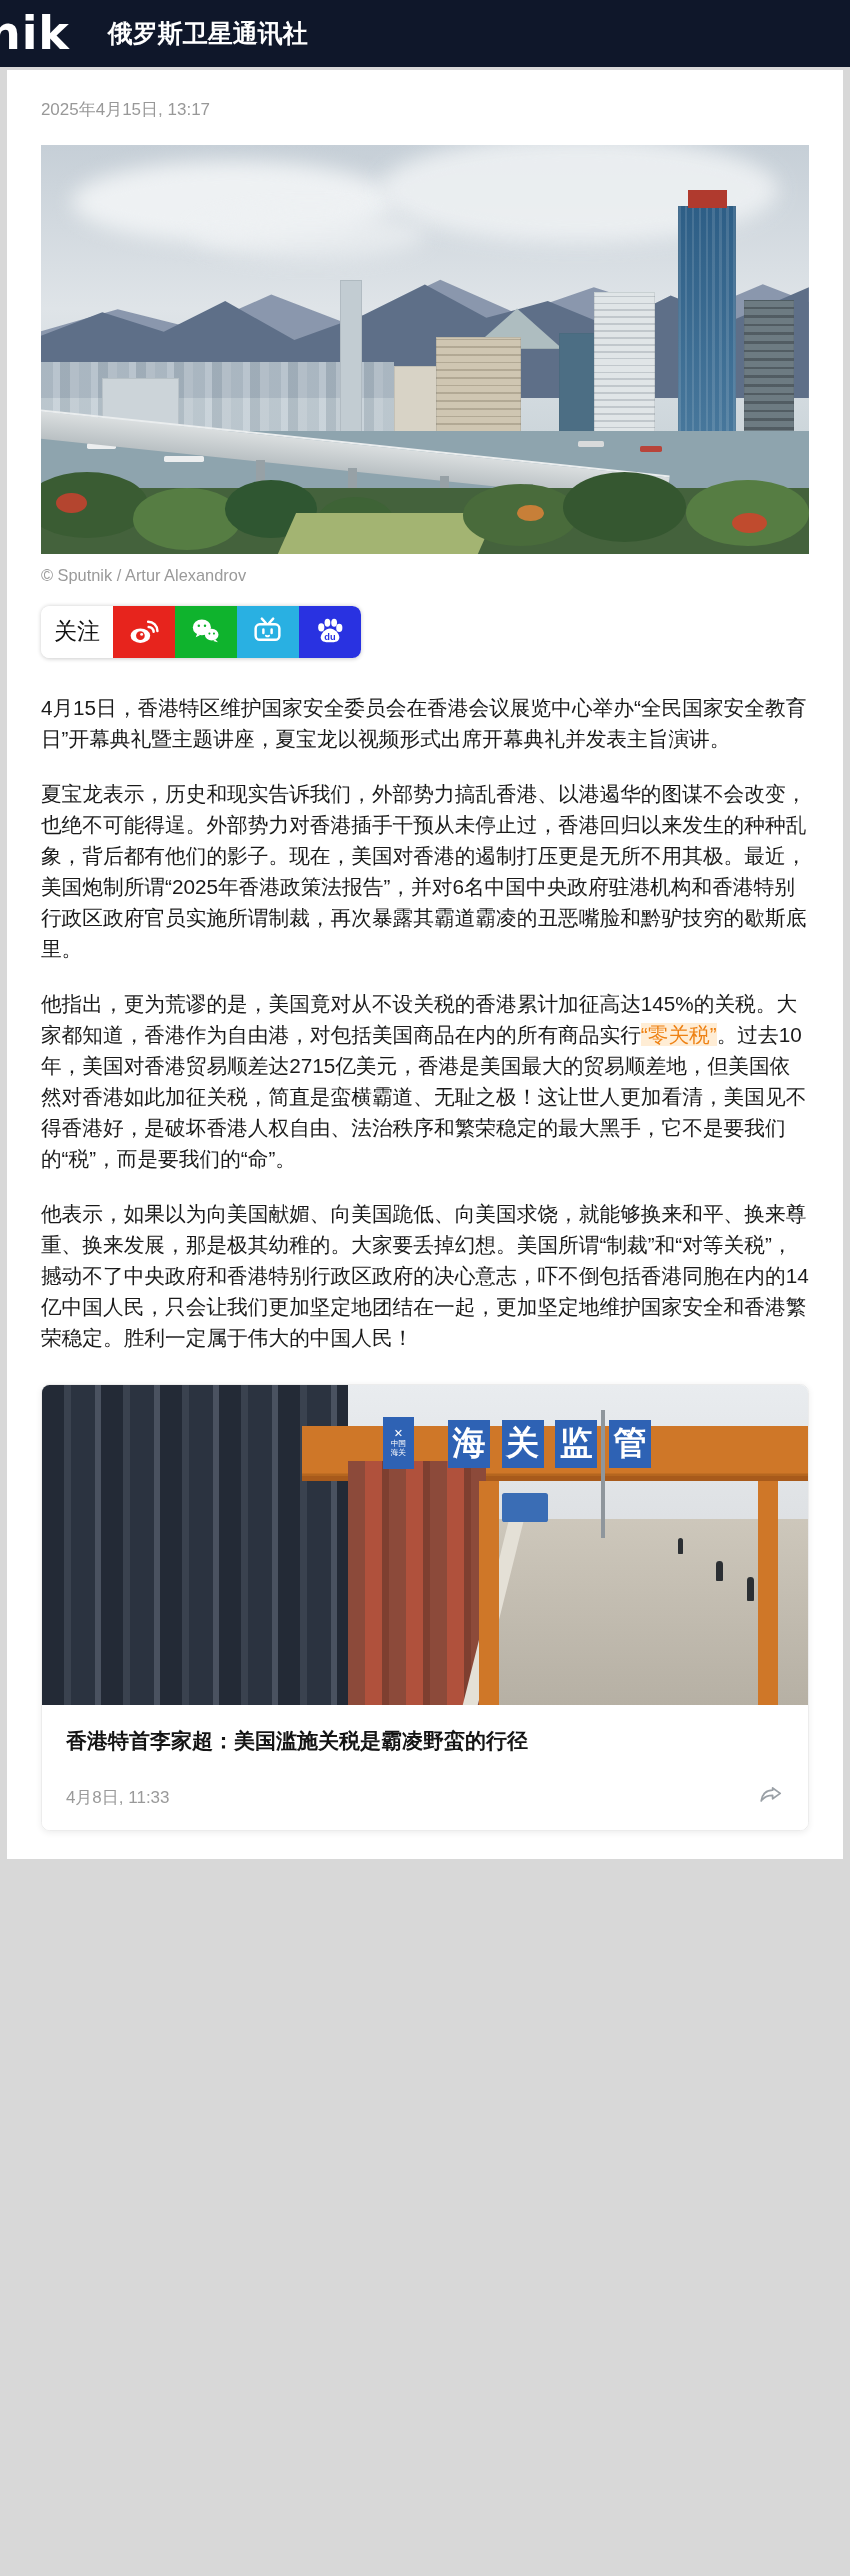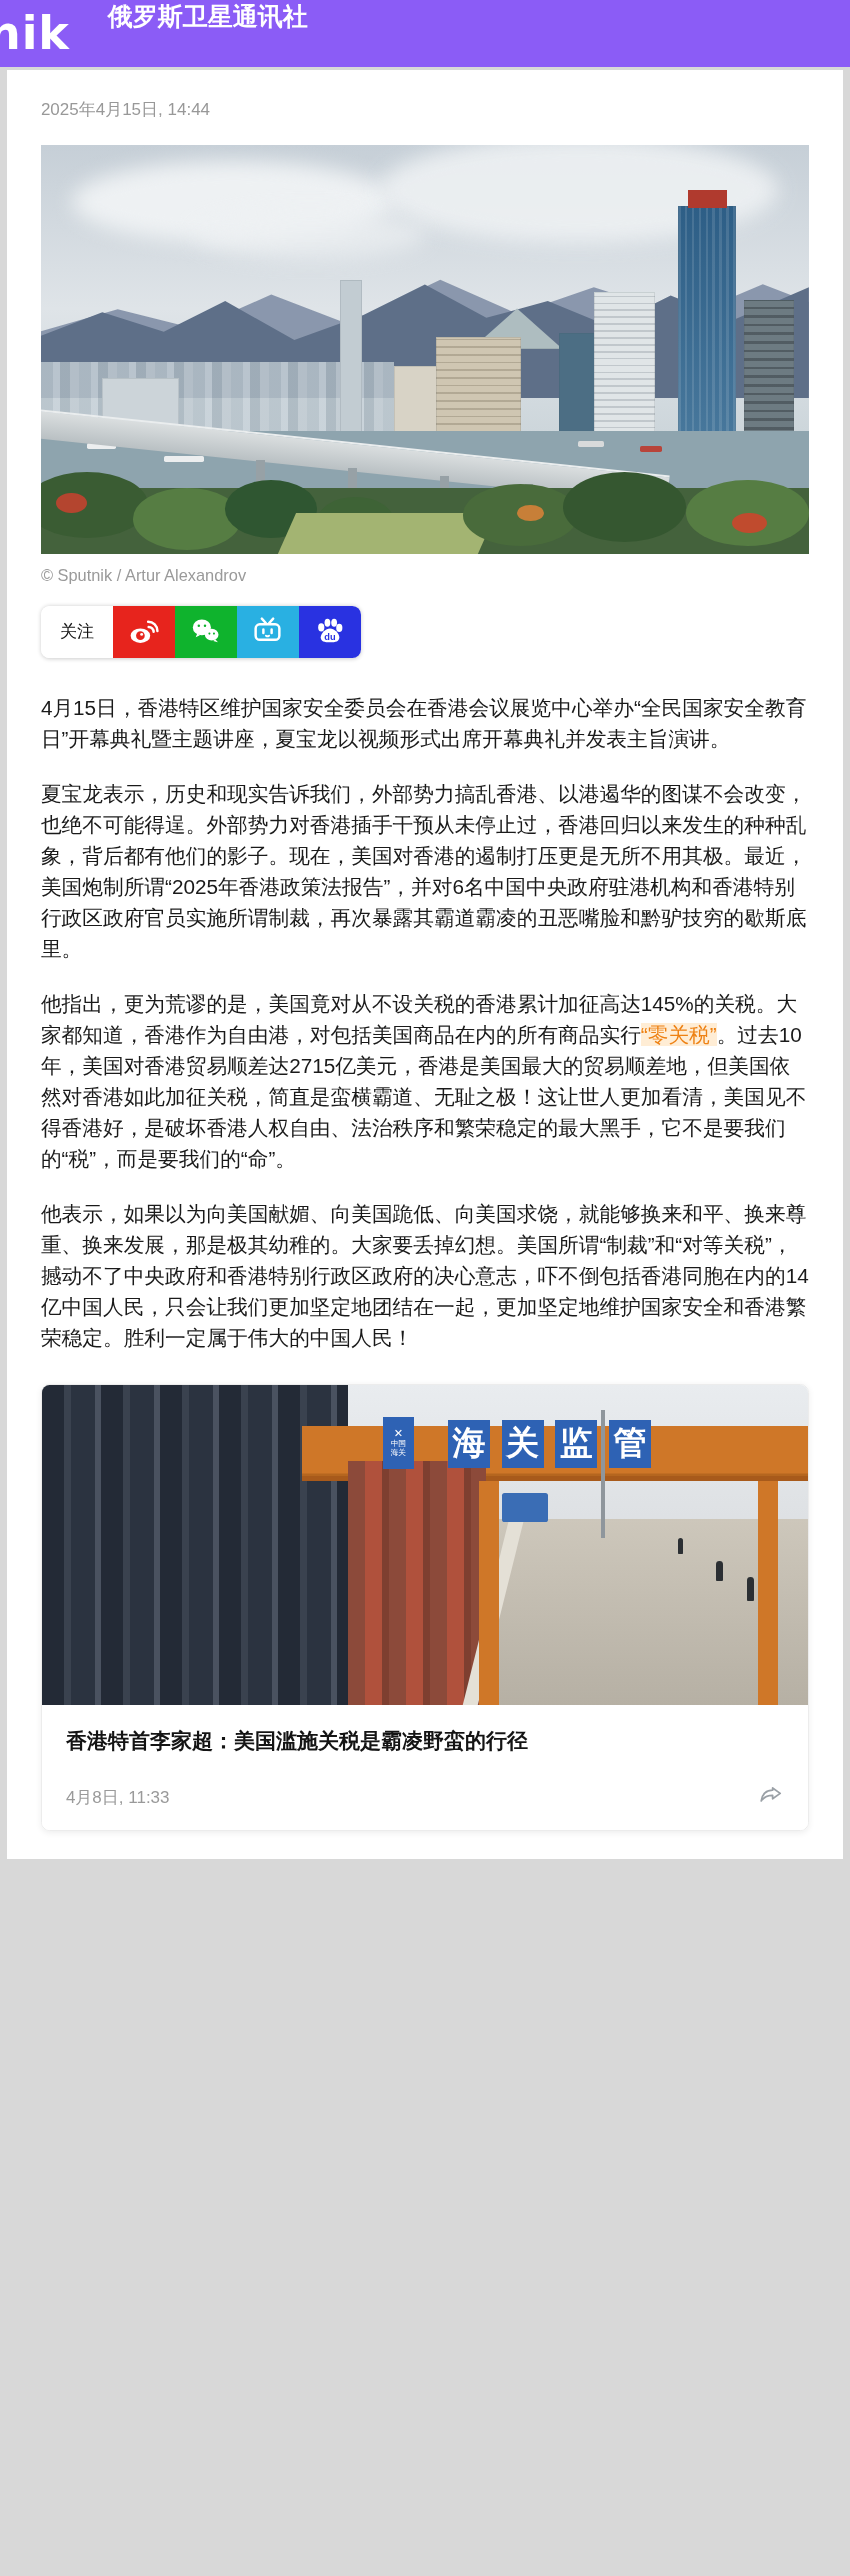--- a/index.html
+++ b/index.html
@@ -5,21 +5,21 @@
   * { box-sizing: border-box; }
   html,body { margin:0; padding:0; }
   body {
     width: 850px;
     background:#d8d8d8;
     font-family:"Liberation Sans","DejaVu Sans",sans-serif;
     color:#1a1a1a;
   }
   
   .topbar {
-    height:67px; background:#8b5cf6; display:flex; overflow:hidden;
+    height:67px; background:#0f172a; display:flex; align-items:center; overflow:hidden;
   }
   .logo {
     color:#fff; font-weight:bold; font-size:46px; letter-spacing:0.9px;
     margin-left:-12px; line-height:67px; font-family:"DejaVu Sans",sans-serif;
   }
   .site-name { color:#fff; font-weight:bold; font-size:25px; margin-left:38px; }
 
   
   .content {
     margin:3.4px 6.9px 0; background:#fff; padding:27.5px 34px 22.4px;
@@ -82,21 +82,21 @@
   .a2 { left:90%; top:90%; width:4.5%; height:5%; background:#c04b2e; }
   .a3 { left:62%; top:88%; width:3.5%; height:4%; background:#c77f38; }
   .field { left:32%; top:90%; width:26%; height:10%; background:#a3b472; transform:skewX(-24deg); }
 
   .credit { color:#9a9a9a; font-size:16.4px; margin:12px 0 20.7px; }
 
   
   .social { display:flex; height:52px; width:max-content; border-radius:8.6px; overflow:hidden;
     box-shadow:0 0.9px 4.3px rgba(0,0,0,.2); margin:0 0 34px; }
   .follow { width:72px; background:#fff; display:flex; align-items:center; justify-content:center;
-    font-size:17px; color:#111; cursor:pointer; }
+    font-size:23px; color:#111; cursor:pointer; }
   .sbtn { width:62px; display:flex; align-items:center; justify-content:center; cursor:pointer; }
   .sbtn svg { width:33px; height:33px; }
   .weibo    { background:#e7241d; }
   .wechat   { background:#0fb32d; }
   .bilibili { background:#29b0e2; }
   .baidu    { background:#2932e1; }
 
   
   .body p { font-size:20.7px; line-height:31px; margin:0 0 24px; color:#1a1a1a; }
   .body p.lead { font-weight:bold; font-size:21.5px; line-height:33px; }
@@ -139,21 +139,21 @@
 </head>
 <body>
 
 <header class="topbar">
   <div class="logo">nik</div>
   <div class="site-name">俄罗斯卫星通讯社</div>
 </header>
 
 <main class="content">
 
-  <div class="date">2025年4月15日, 14:44</div>
+  <div class="date">2025年4月15日, 13:17</div>
 
   <div class="hero">
     <div class="cloud c1"></div>
     <div class="cloud c2"></div>
     <div class="cloud c3"></div>
     <div class="ridge2"></div>
     <div class="ridge"></div>
     <div class="farcity"></div>
     <div class="bldg b-thin"></div>
     <div class="bldg b-mid"></div>

